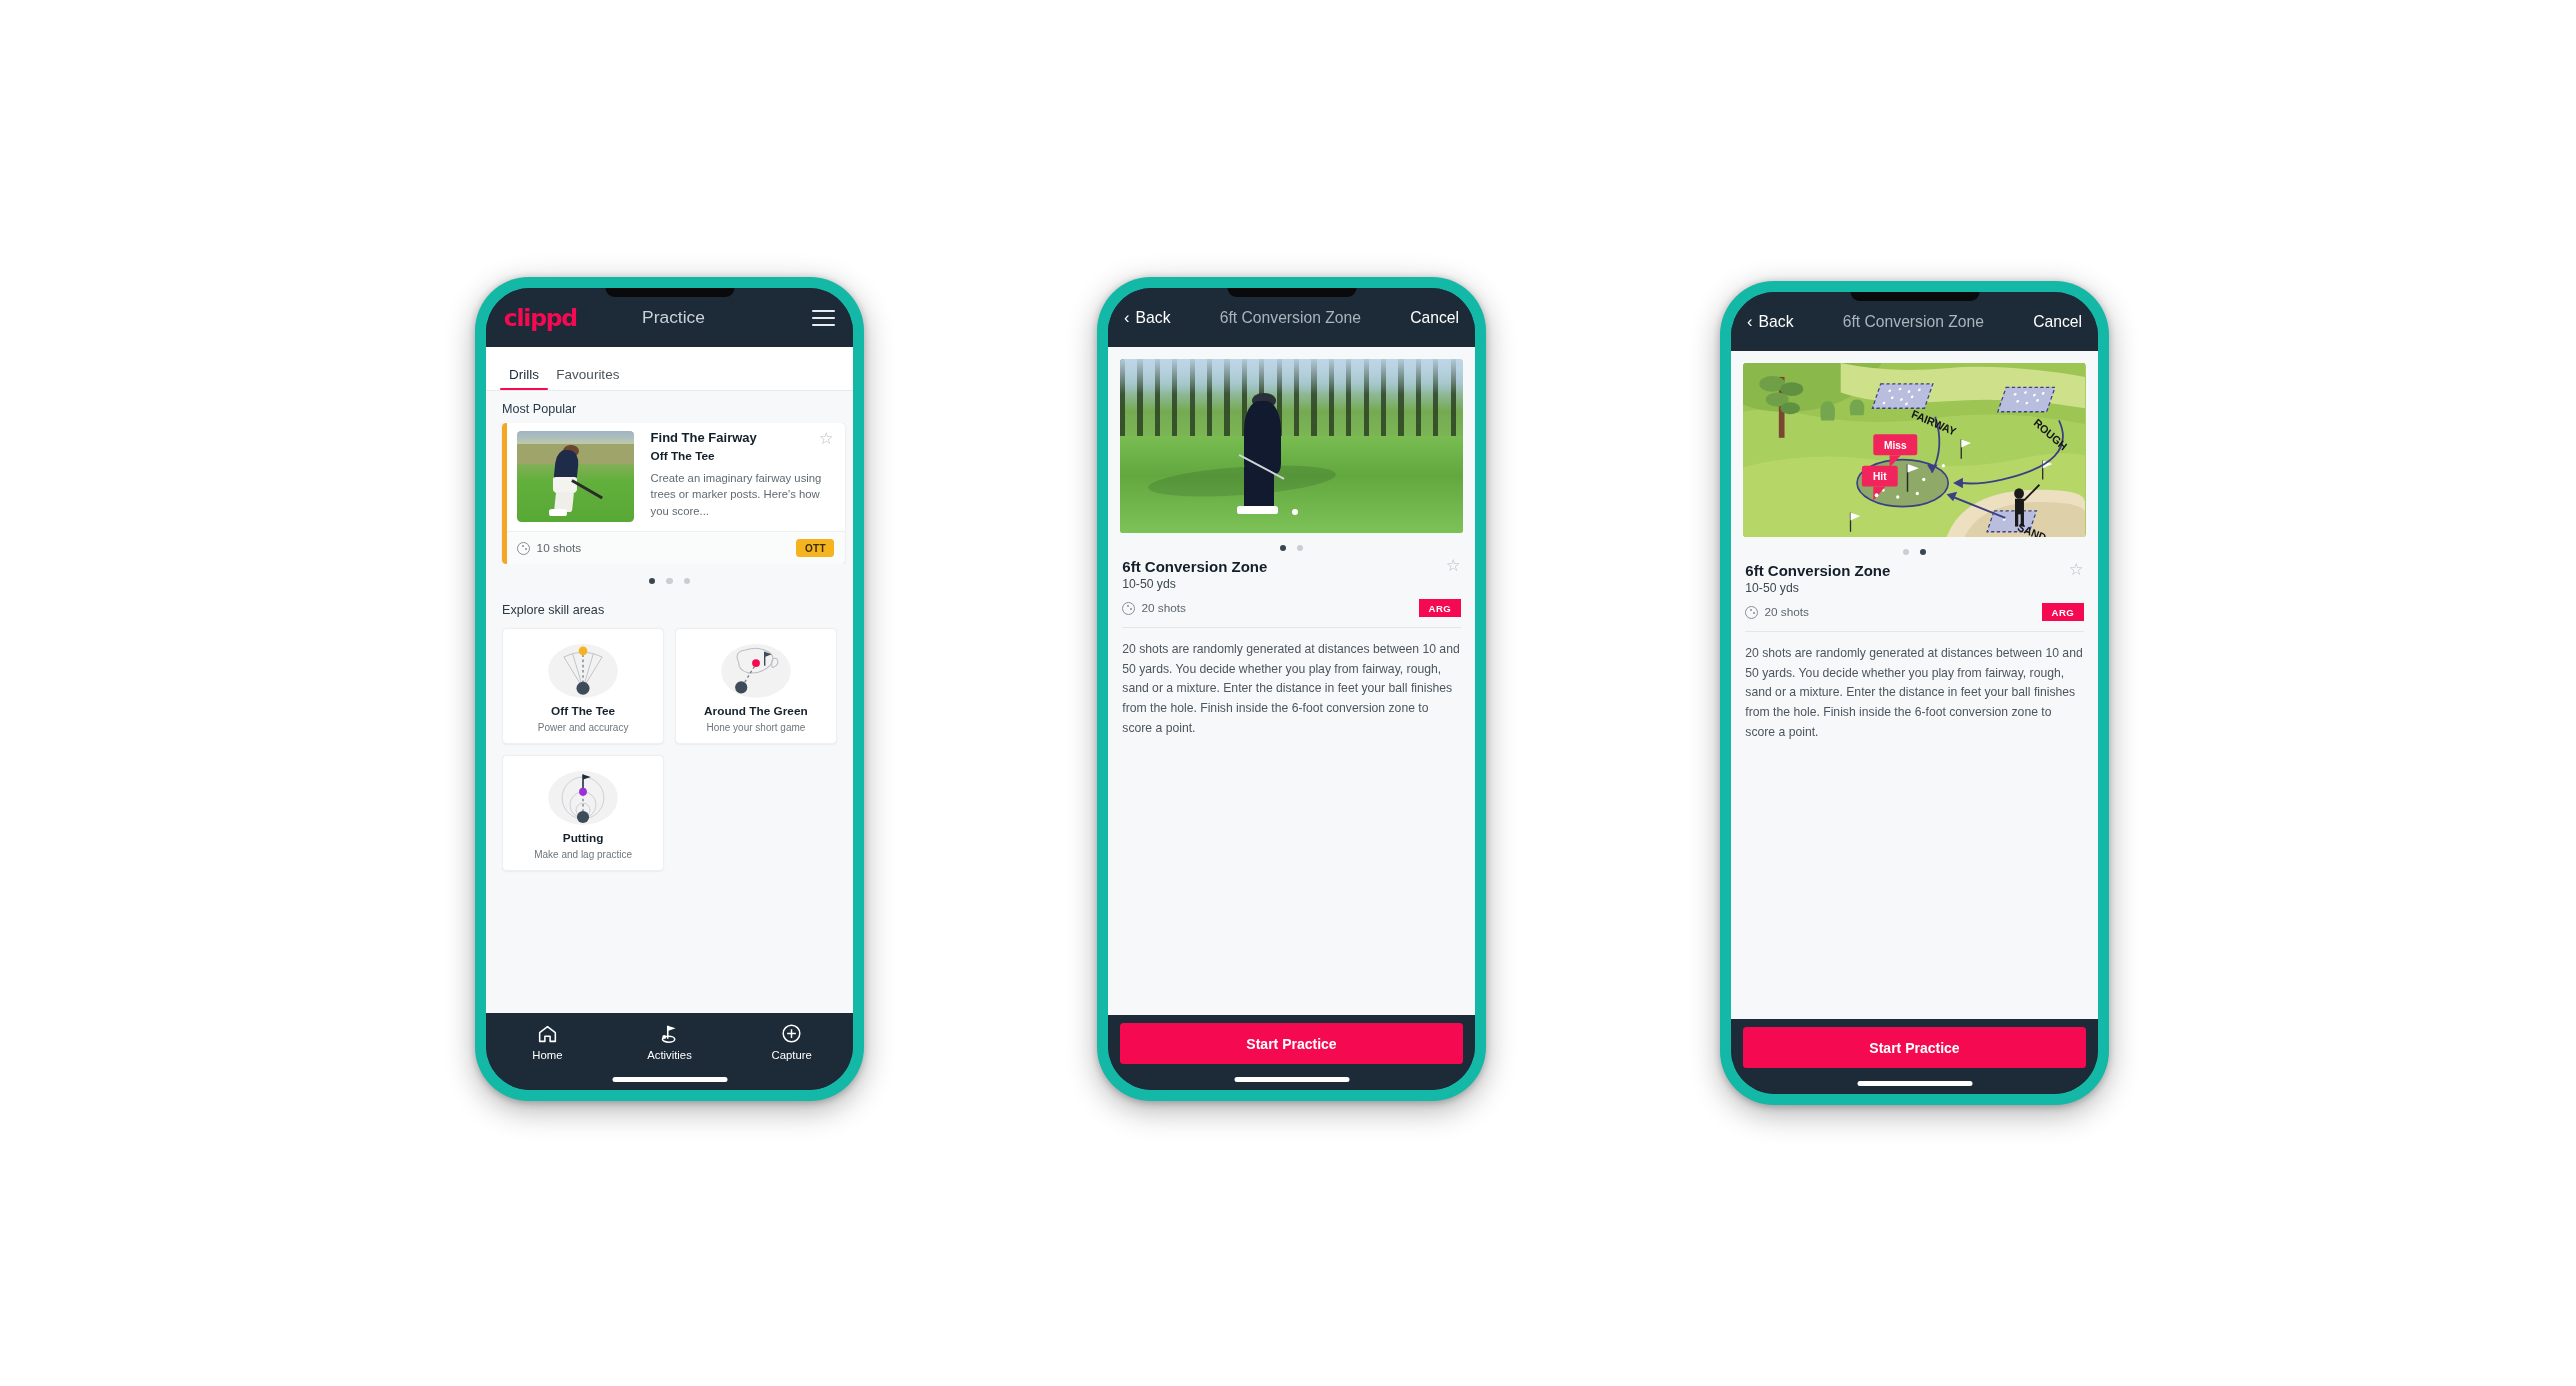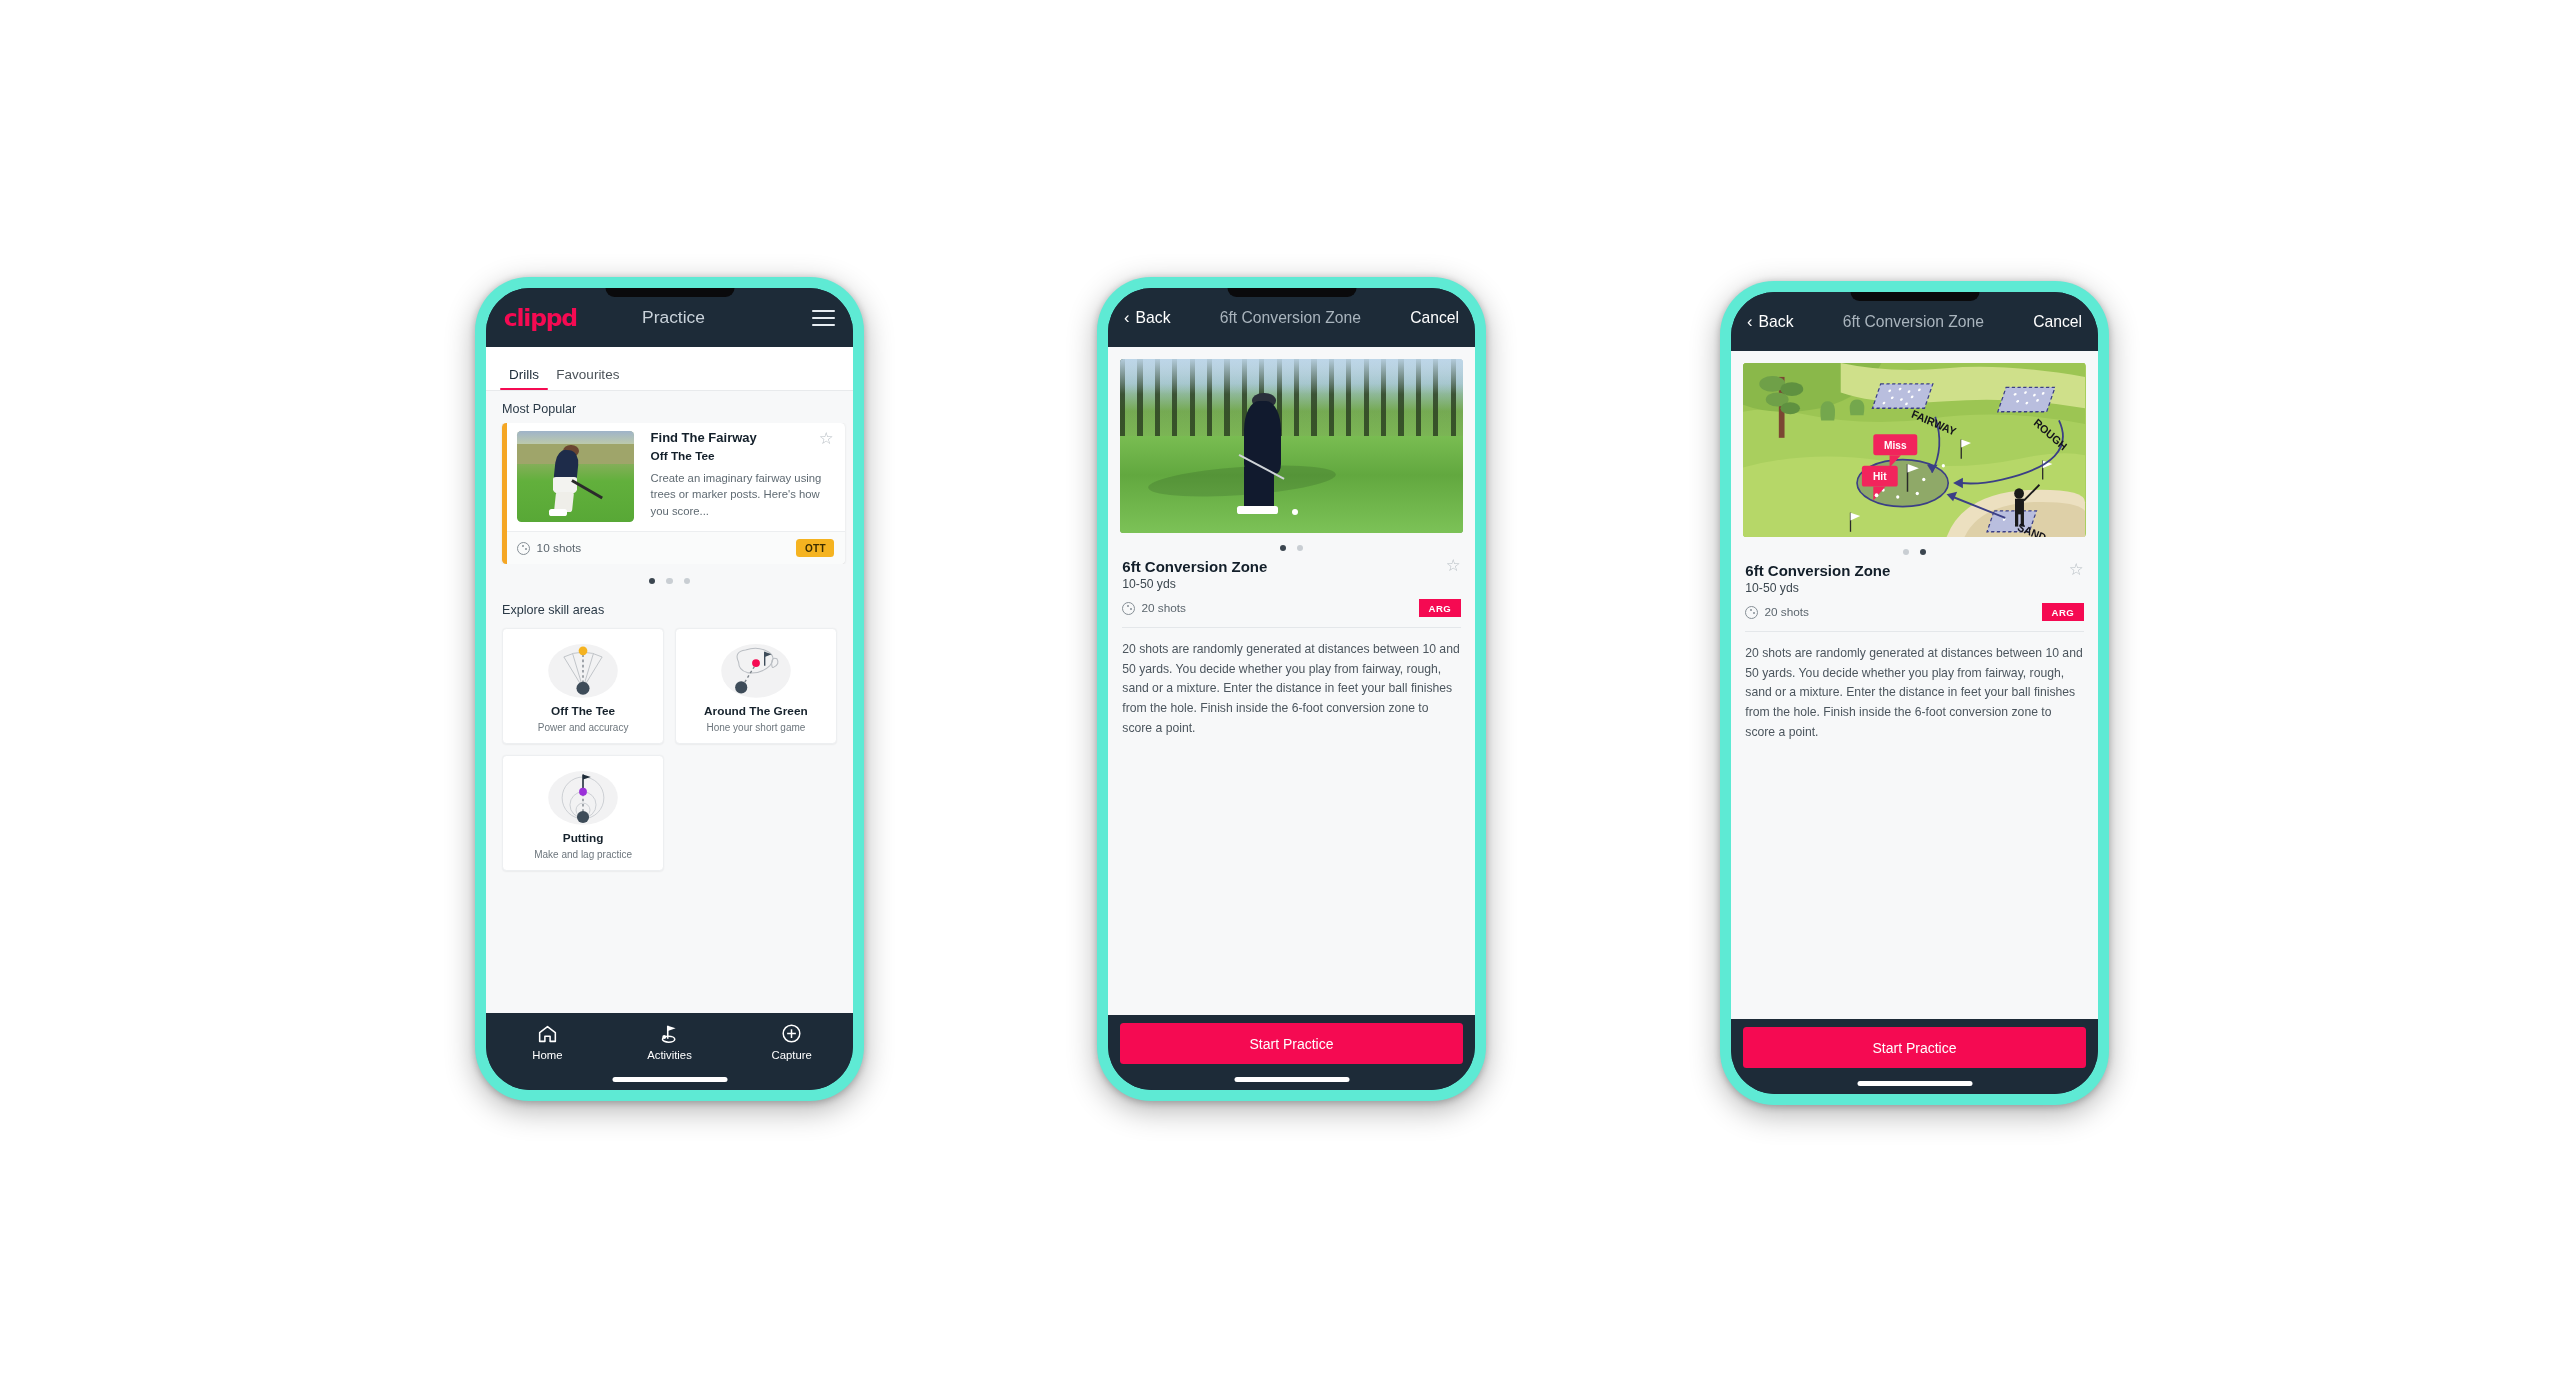--- a/index.html
+++ b/index.html
@@ -7,21 +7,21 @@
     width: 2576px; height: 1387px;
     background: #ffffff;
     font-family: "Liberation Sans", sans-serif;
     overflow: hidden;
   }
   .stage { position: relative; width: 2576px; height: 1387px; background:#fff; }
 
   
   .phone {
     position: absolute;
-    background: #5eead4;
+    background: #14b8a6;
     border-radius: 54px;
     padding: 11.3px;
     box-shadow: 0 8.7px 30px rgba(0,0,0,0.30), 0 1.7px 7px rgba(0,0,0,0.22);
   }
   .phone-inner {
     position: relative;
     width: 100%; height: 100%;
     background: #1d2b38;
     border-radius: 44px;
     overflow: hidden;
@@ -217,21 +217,21 @@
   .pill {
     margin-left:auto; background:#f50a52; color:#fff; font-size: 9.6px; font-weight:700;
     padding: 3.5px 9.6px; border-radius: 0; letter-spacing: 0.4px;
   }
   .divider { height:0.9px; background:#e4e7ea; margin: 9.6px 14px 0 14px; }
   .desc { padding: 12.2px 14px 0 14px; font-size: 12.2px; line-height: 1.62; color: #4c565e; }
 
   .cta-wrap { flex: 0 0 auto; background:#1d2b38; padding: 8.7px 12.2px 26px 12.2px; }
   .cta {
     display:block; width:100%; background:#f50a52; color:#ffffff; border:none;
-    border-radius: 3.5px; padding: 12.2px 0; font-size: 14px; font-weight: 400;
+    border-radius: 3.5px; padding: 12.2px 0; font-size: 14px; font-weight: 700;
     font-family: "Liberation Sans", sans-serif; text-align:center;
   }
 </style>
 </head>
 <body>
 
 <div class="stage">
 
   <div class="phone" id="phone1">
     <div class="phone-inner">

